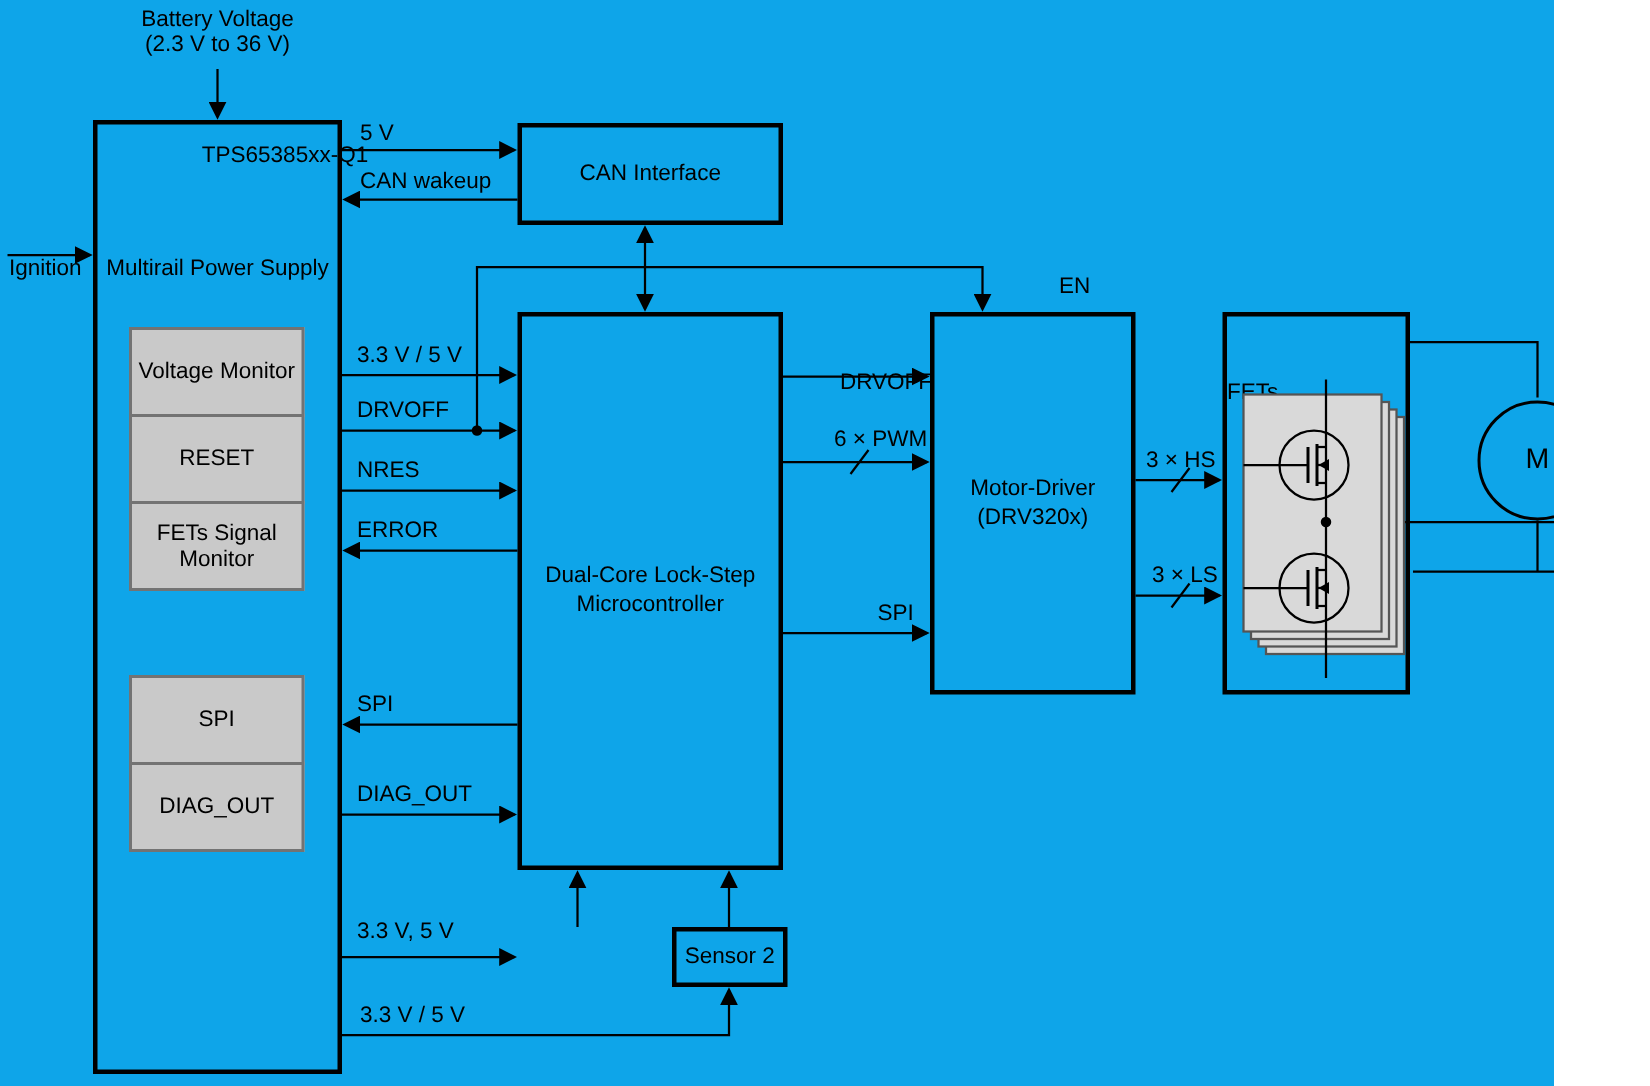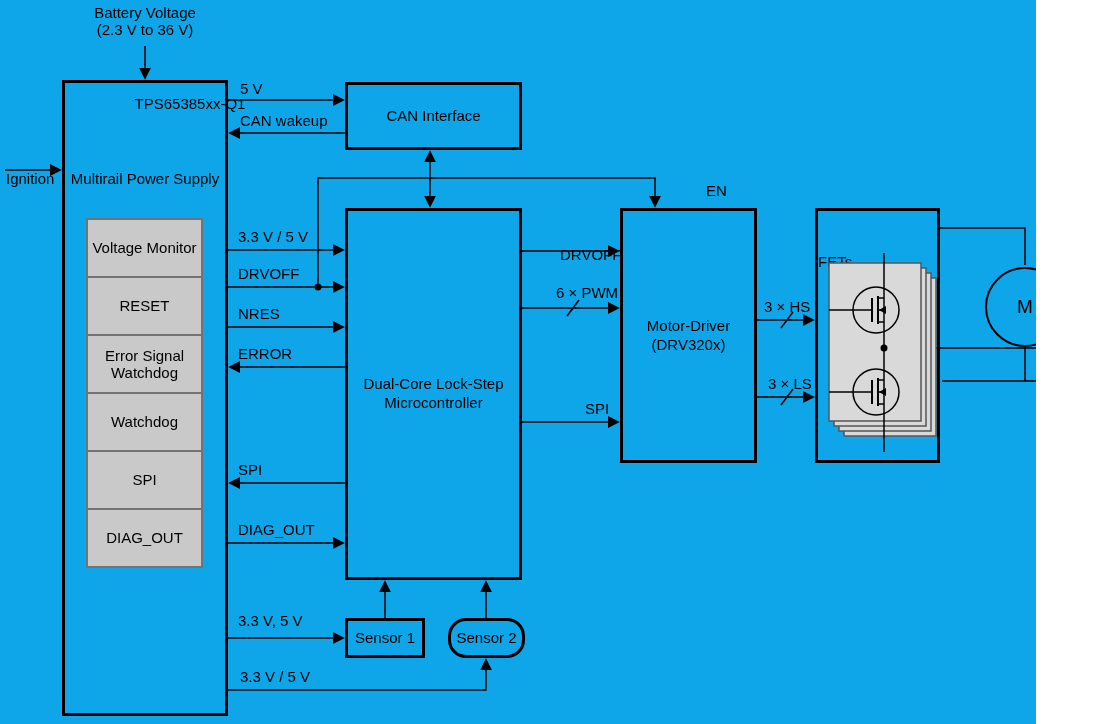--- a/index.html
+++ b/index.html
@@ -41,22 +41,21 @@
     <div>Battery Voltage</div>
     <div>(2.3 V to 36 V)</div>
   </div>
   <div class="sig" style="left:6px; top:146px;margin-top:24px;">Ignition</div>
 
   <div class="block" style="left:62px; top:80px; width:166px; height:636px;">
     <div class="tps-title">TPS65385xx-Q1</div>
     <div class="tps-subtitle">Multirail Power Supply</div>
     <div class="module" style="left:21px; top:135px; width:117px; height:60px;">Voltage Monitor</div>
     <div class="module" style="left:21px; top:193px; width:117px; height:60px;">RESET</div>
-    <div class="module" style="left:21px; top:251px; width:117px; height:60px;">Error Signal Watchdog</div>
-    <div class="module" style="left:21px; top:309px; width:117px; height:60px;">Watchdog</div>
+    <div class="module" style="left:21px; top:251px; width:117px; height:60px;">FETs Signal Monitor</div>
     <div class="module" style="left:21px; top:367px; width:117px; height:60px;">SPI</div>
     <div class="module" style="left:21px; top:425px; width:117px; height:60px;">DIAG_OUT</div>
   </div>
 
   <div class="block center-col" style="left:345px; top:82px; width:177px; height:68px;">
     <div>CAN Interface</div>
   </div>
 
   <div class="block center-col" style="left:345px; top:208px; width:177px; height:372px;">
     <div>Dual-Core Lock-Step</div>
@@ -69,24 +68,21 @@
   </div>
 
   <div class="block" style="left:815px; top:208px; width:125px; height:255px;">
     <div class="fets-caption">FETs</div>
   </div>
 
   <div class="motor">
     <span>M</span>
   </div>
 
-  <div class="block center-col" style="left:345px; top:618px; width:80px; height:40px;">
-    <div>Sensor 1</div>
-  </div>
-  <div class="block center-col" style="left:448px; top:618px; width:77px; height:40px;border-radius:18px;">
+  <div class="block center-col" style="left:448px; top:618px; width:77px; height:40px;">
     <div>Sensor 2</div>
   </div>
 
   <div class="sig" style="left:240px; top:80px;">5 V</div>
   <div class="sig" style="left:240px; top:112px;">CAN wakeup</div>
   <div class="sig" style="left:238px; top:228px;">3.3 V / 5 V</div>
   <div class="sig" style="left:238px; top:265px;">DRVOFF</div>
   <div class="sig" style="left:238px; top:305px;">NRES</div>
   <div class="sig" style="left:238px; top:345px;">ERROR</div>
   <div class="sig" style="left:238px; top:461px;">SPI</div>

